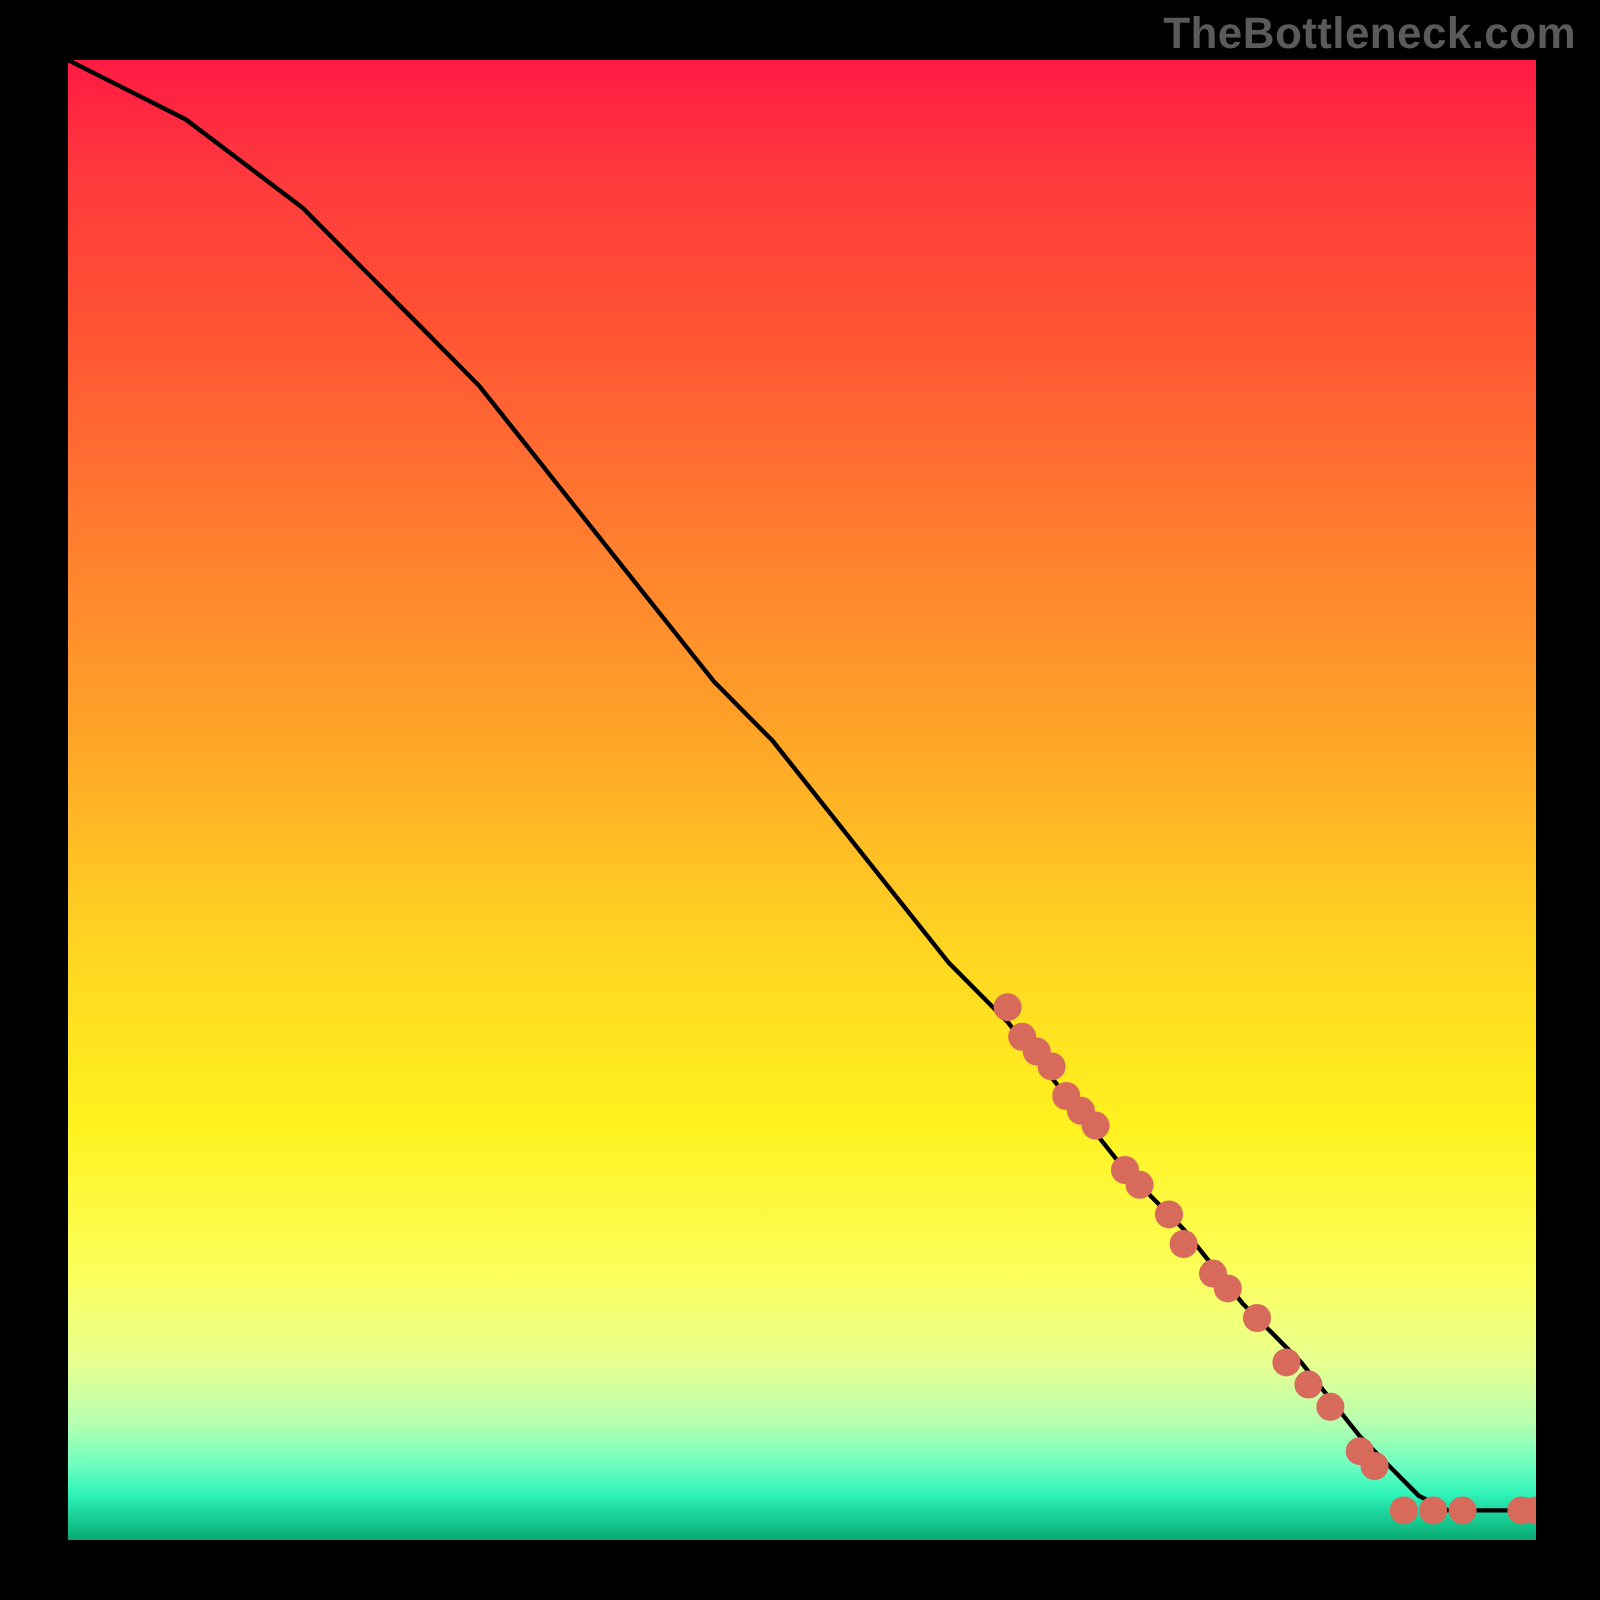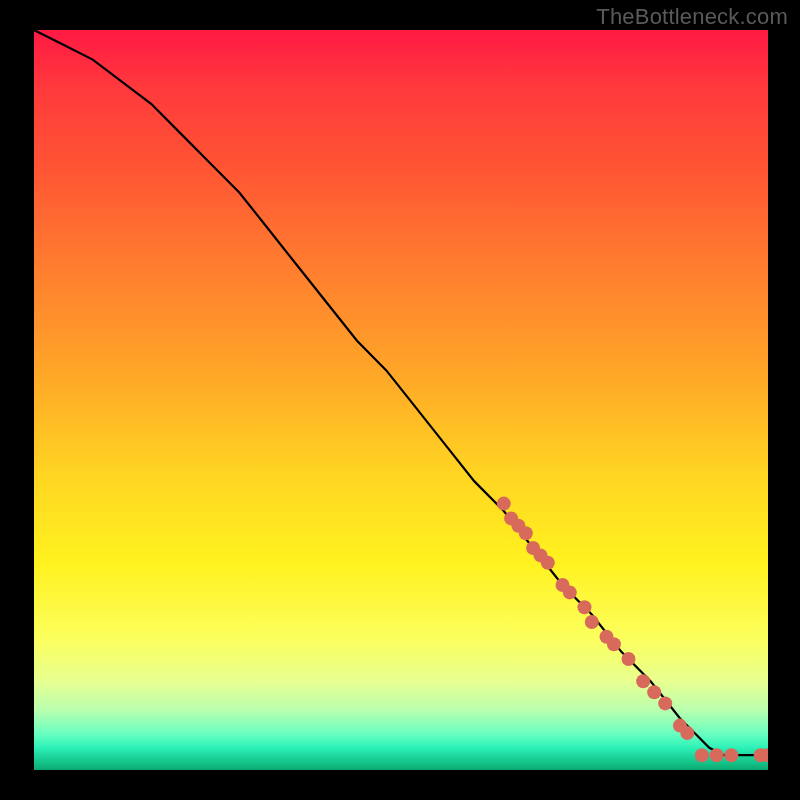--- a/index.html
+++ b/index.html
@@ -10,21 +10,21 @@
     position: relative;
     font-family: Arial, Helvetica, sans-serif;
     overflow: hidden;
   }
   .attribution {
     position: absolute;
     top: 4px;
     right: 12px;
     color: #5a5a5a;
     font-size: 22px;
-    font-weight: 400;
+    font-weight: 700;
     letter-spacing: 0.2px;
     z-index: 10;
   }
   .plot {
     position: absolute;
     left: 34px;
     top: 30px;
     width: 734px;
     height: 740px;
     background: linear-gradient(to bottom,

